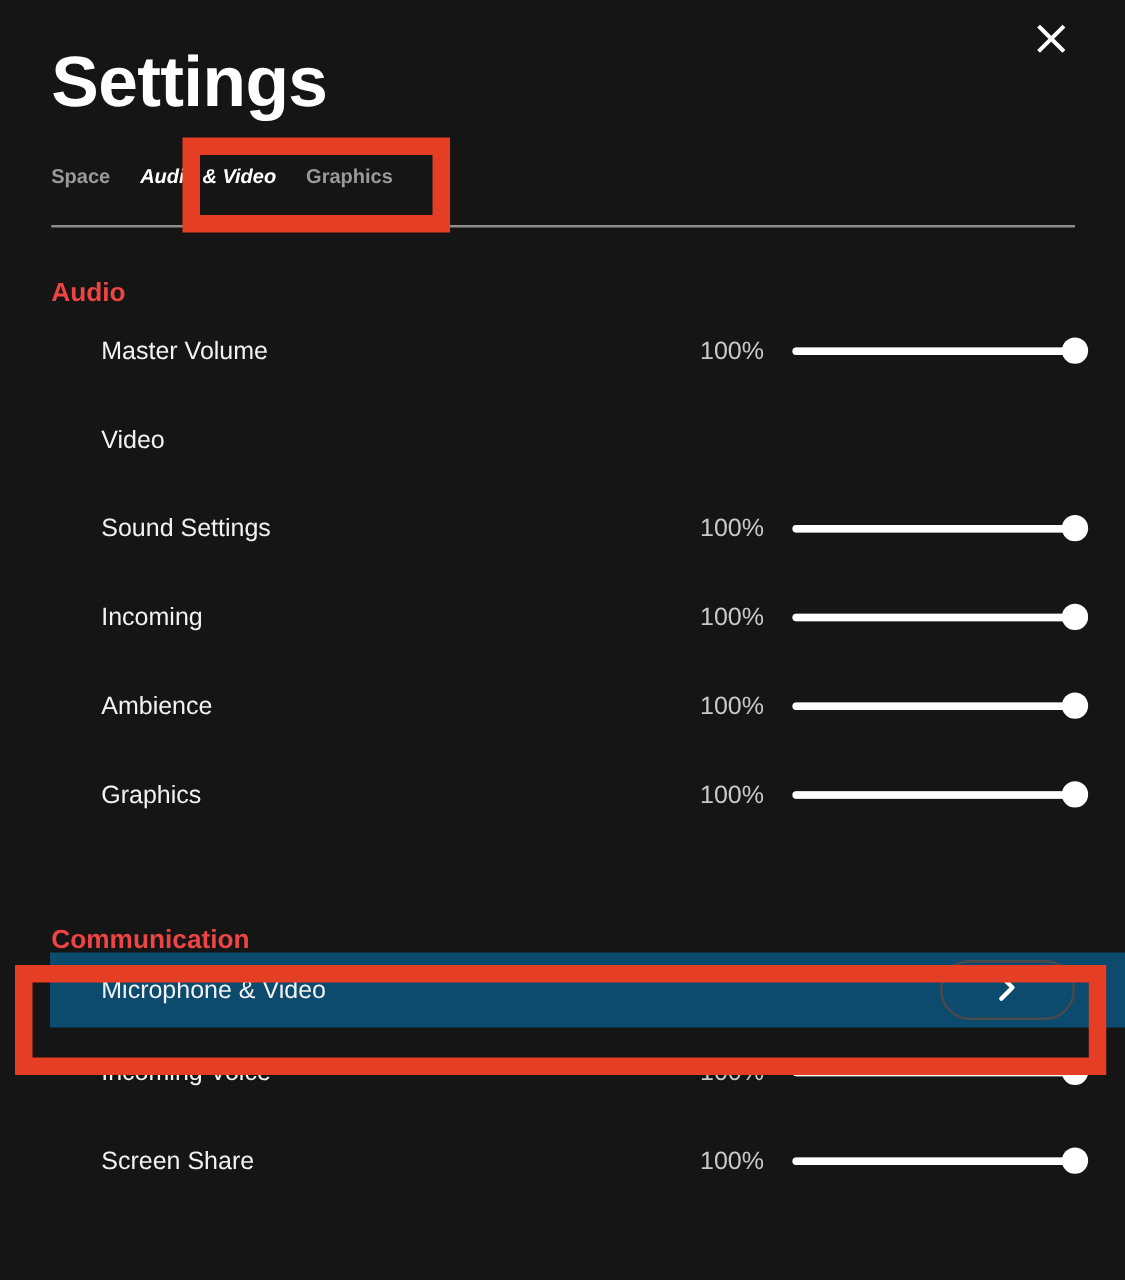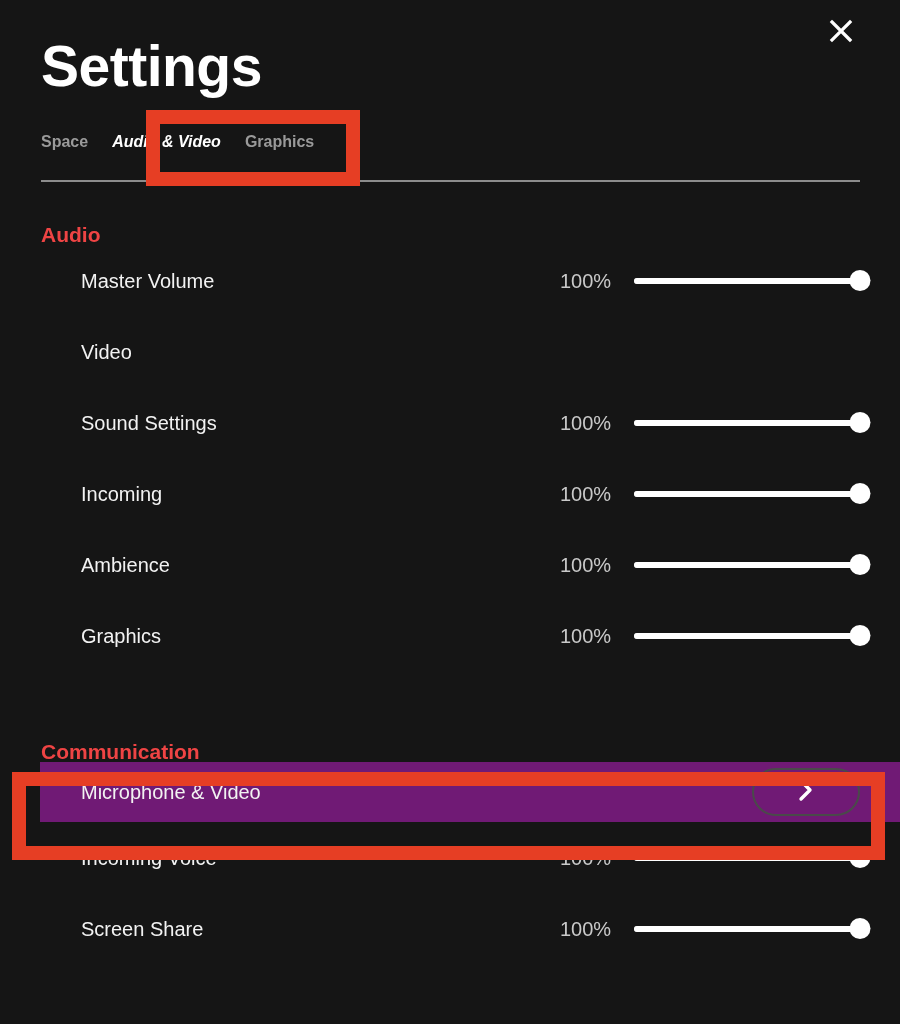--- a/index.html
+++ b/index.html
@@ -174,21 +174,21 @@
   }
 
   
   .nav-row {
     position: relative;
     height: 60px;
     display: flex;
     align-items: center;
     padding: 0 40px 0 41px;
     box-sizing: border-box;
-    background: #701a75;
+    background: #0c4a6e;
     cursor: pointer;
   }
   .chevron-btn {
     margin-left: auto;
     width: 108px;
     height: 48px;
     border: 2px solid #4a4a4a;
     border-radius: 24px;
     display: flex;
     align-items: center;

